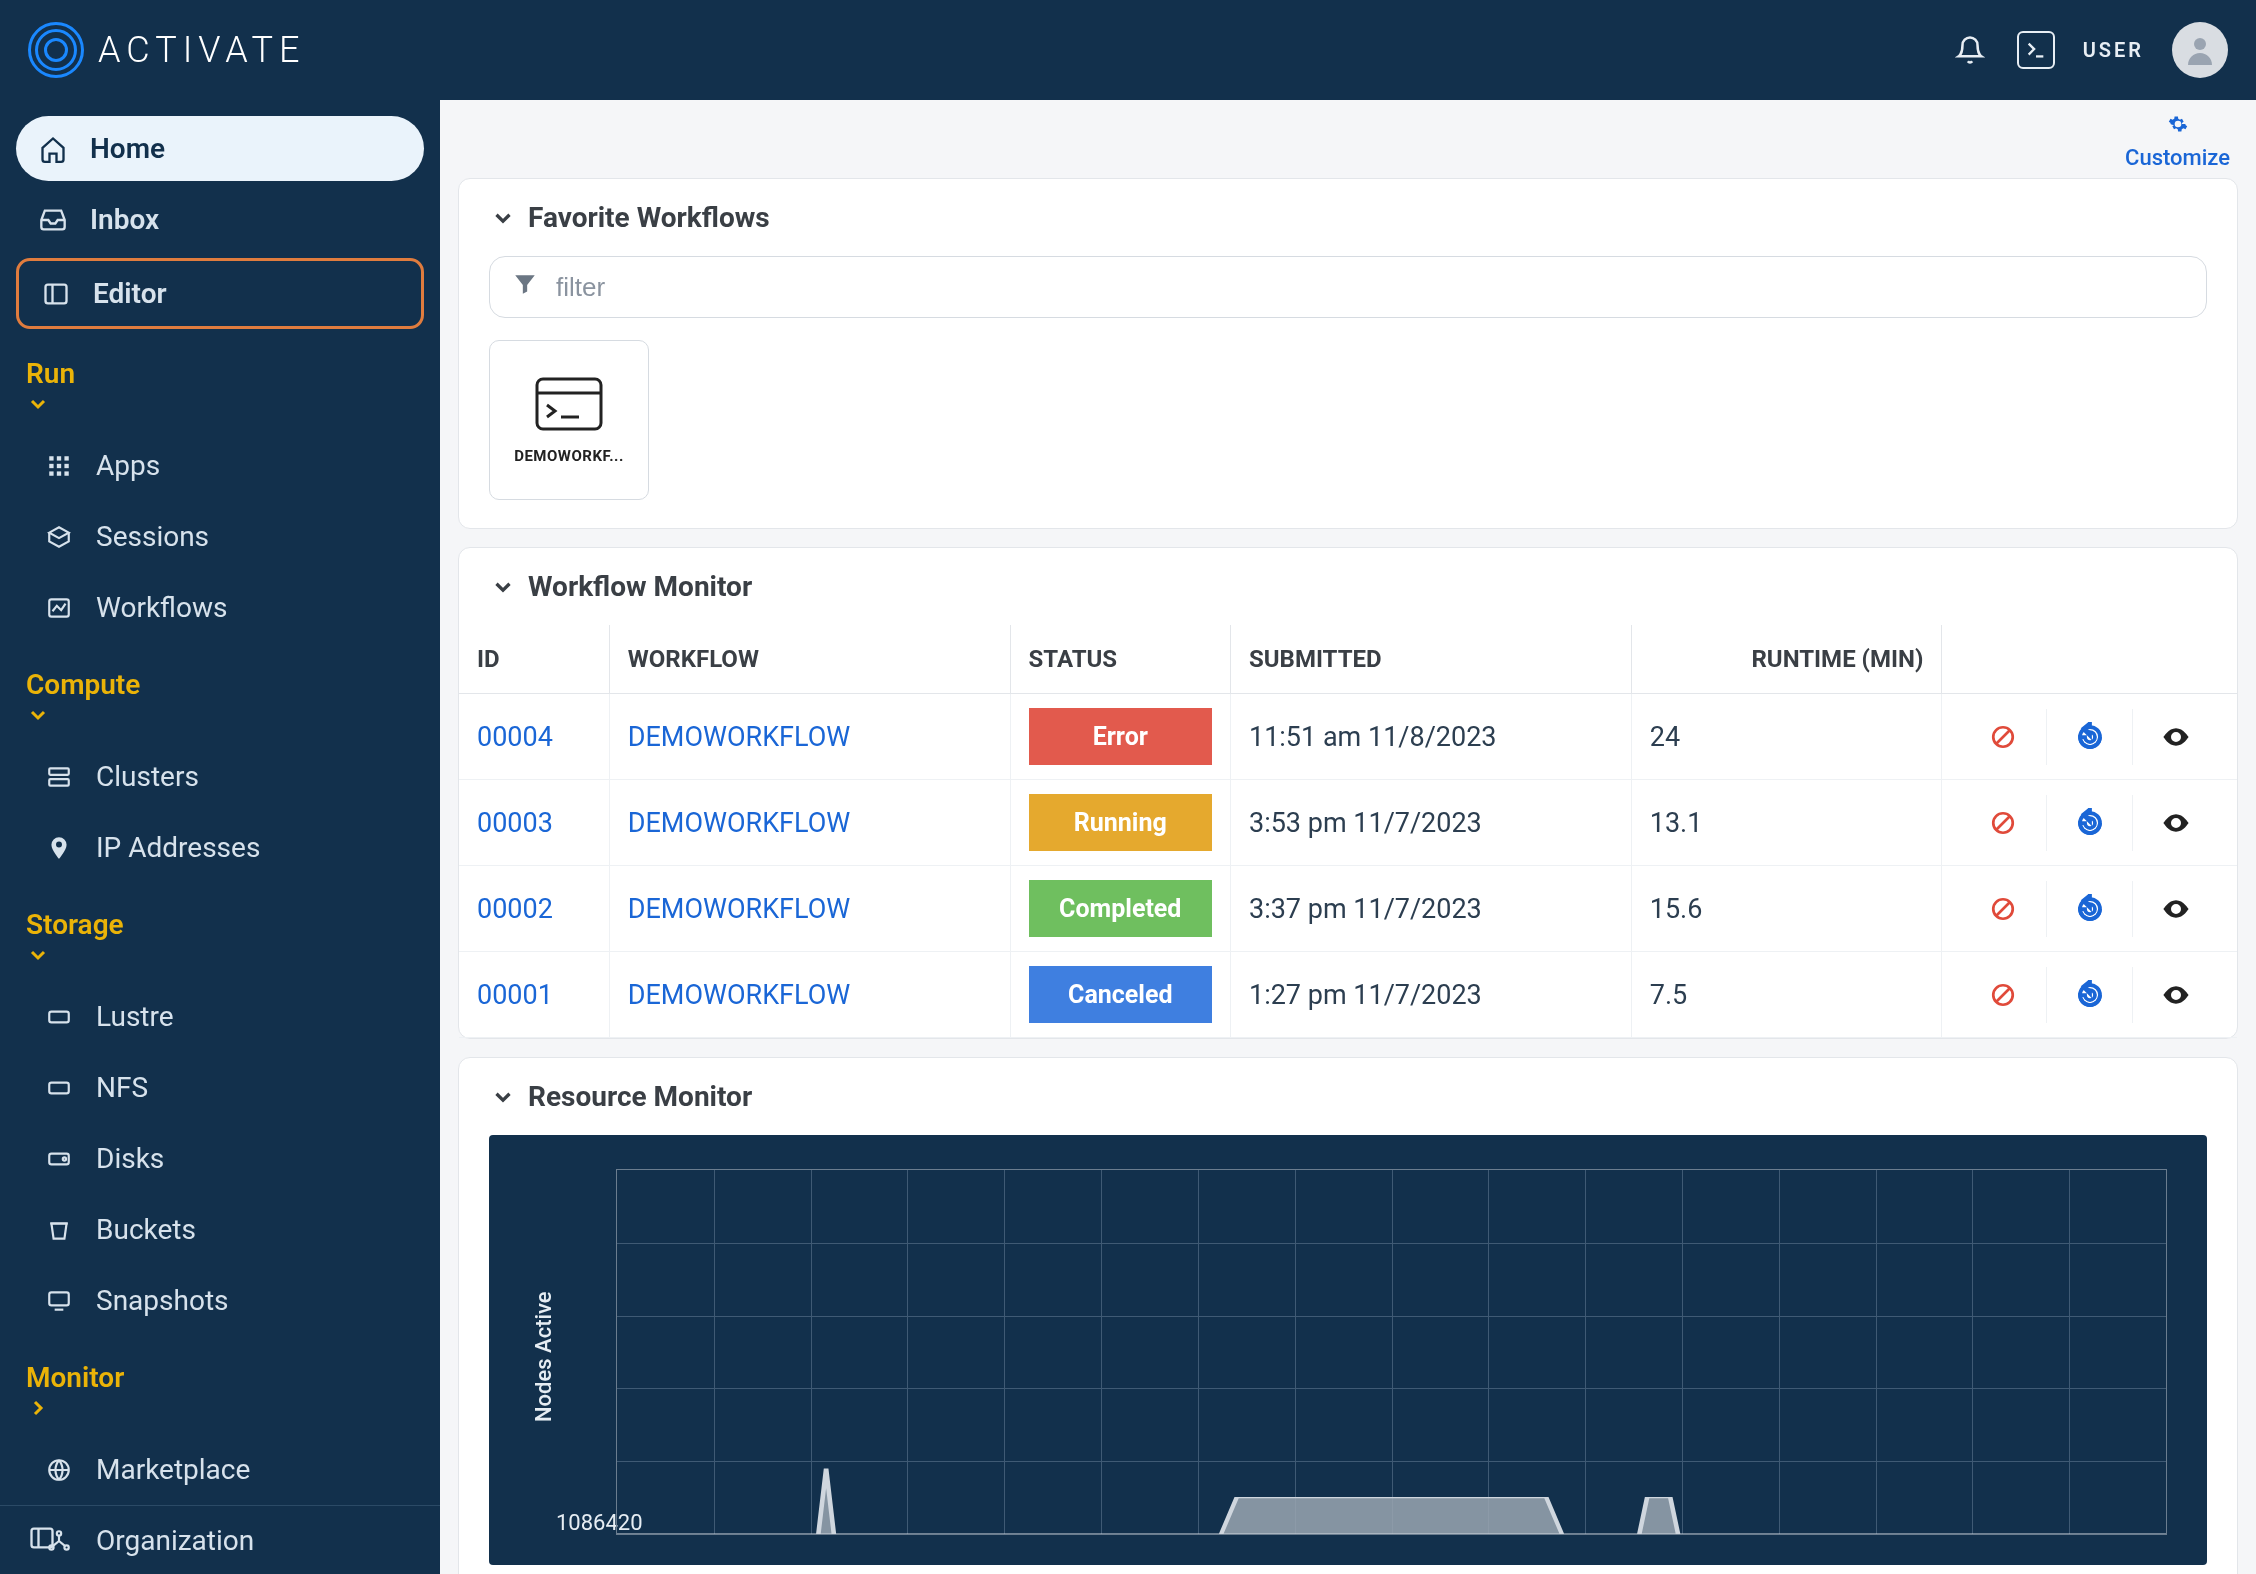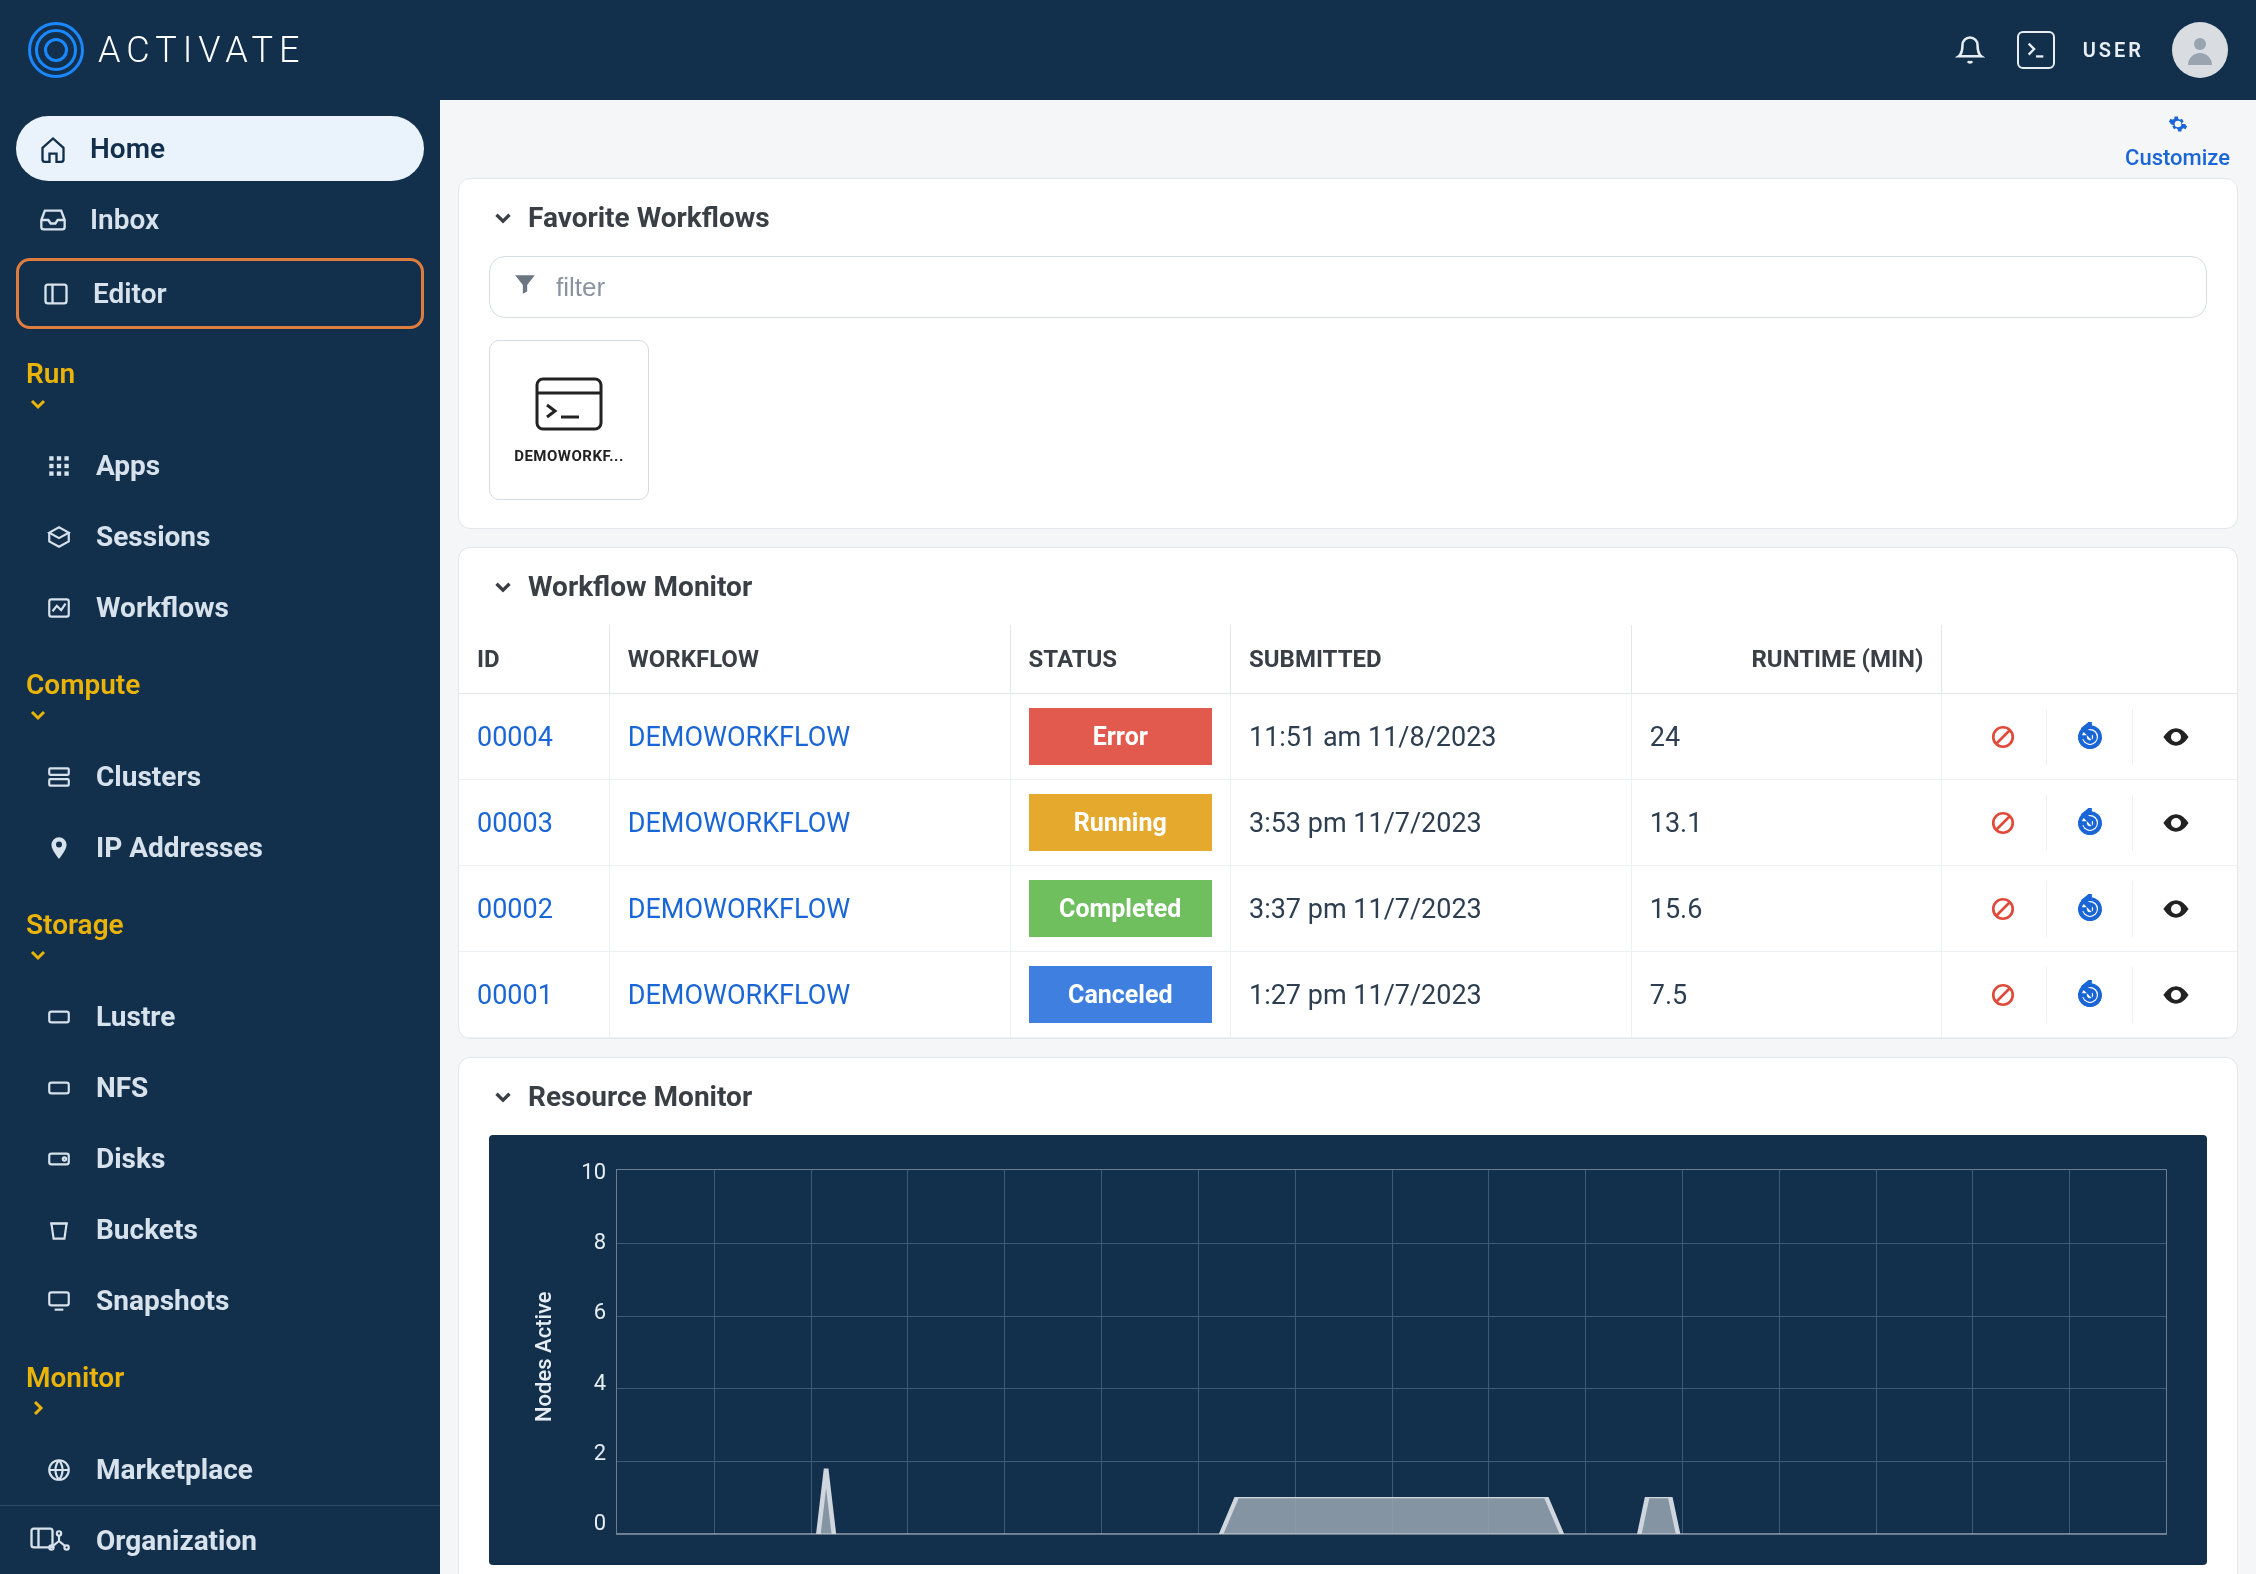--- a/index.html
+++ b/index.html
@@ -73,21 +73,21 @@
   .nav-item.active { background:#eaf3fb; color:#12304c; }
   .nav-item.highlight { border:3px solid #e07c3e; border-radius:14px; }
   .nav-group-header {
     display:flex; align-items:flex-start; justify-content:space-between;
     padding: 22px 10px 10px 10px;
     font-size:28px; font-weight:600; color:#eab308;
     cursor:pointer;
     flex-direction:column;
   }
   .nav-sub { padding-left: 6px; }
-  .nav-sub .nav-item { font-weight:700; }
+  .nav-sub .nav-item { font-weight:400; }
   .sidebar hr { border:none; border-top:1px solid #2b4a66; margin:18px 0; }
   .sidebar-footer {
     position:absolute; left:0; right:0; bottom:0;
     border-top:1px solid #2b4a66;
     padding:18px 28px;
   }
 
   
   .main { flex:1; padding: 10px 18px 18px 18px; overflow-y:auto; background:#f5f6f8; }
   .customize-row { display:flex; justify-content:flex-end; padding: 4px 8px 8px 0; }
@@ -165,21 +165,21 @@
   }
   .y-axis-label {
     writing-mode: vertical-rl; transform: rotate(180deg);
     color:#e6edf3; font-size:22px; font-weight:500;
     display:flex; align-items:center; justify-content:center;
     padding-right:12px;
   }
   .chart-inner { flex:1; position:relative; }
   .y-ticks {
     position:absolute; left:0; top:0; bottom:20px; width:50px;
-    display:flex; flex-direction:column; justify-content:space-between;
+    display:flex; flex-direction:row; justify-content:space-between;
     color:#e6edf3; font-size:22px; text-align:right;align-items:flex-end;
   }
   .plot {
     position:absolute; left:60px; right:10px; top:10px; bottom:20px;
     border:1px solid #6b7d8f;
   }
   .grid-v, .grid-h { position:absolute; background:#3f5a74; }
   .grid-v { top:0; bottom:0; width:1px; }
   .grid-h { left:0; right:0; height:1px; }
   .area-poly { position:absolute; left:0; right:0; top:0; bottom:0; }

